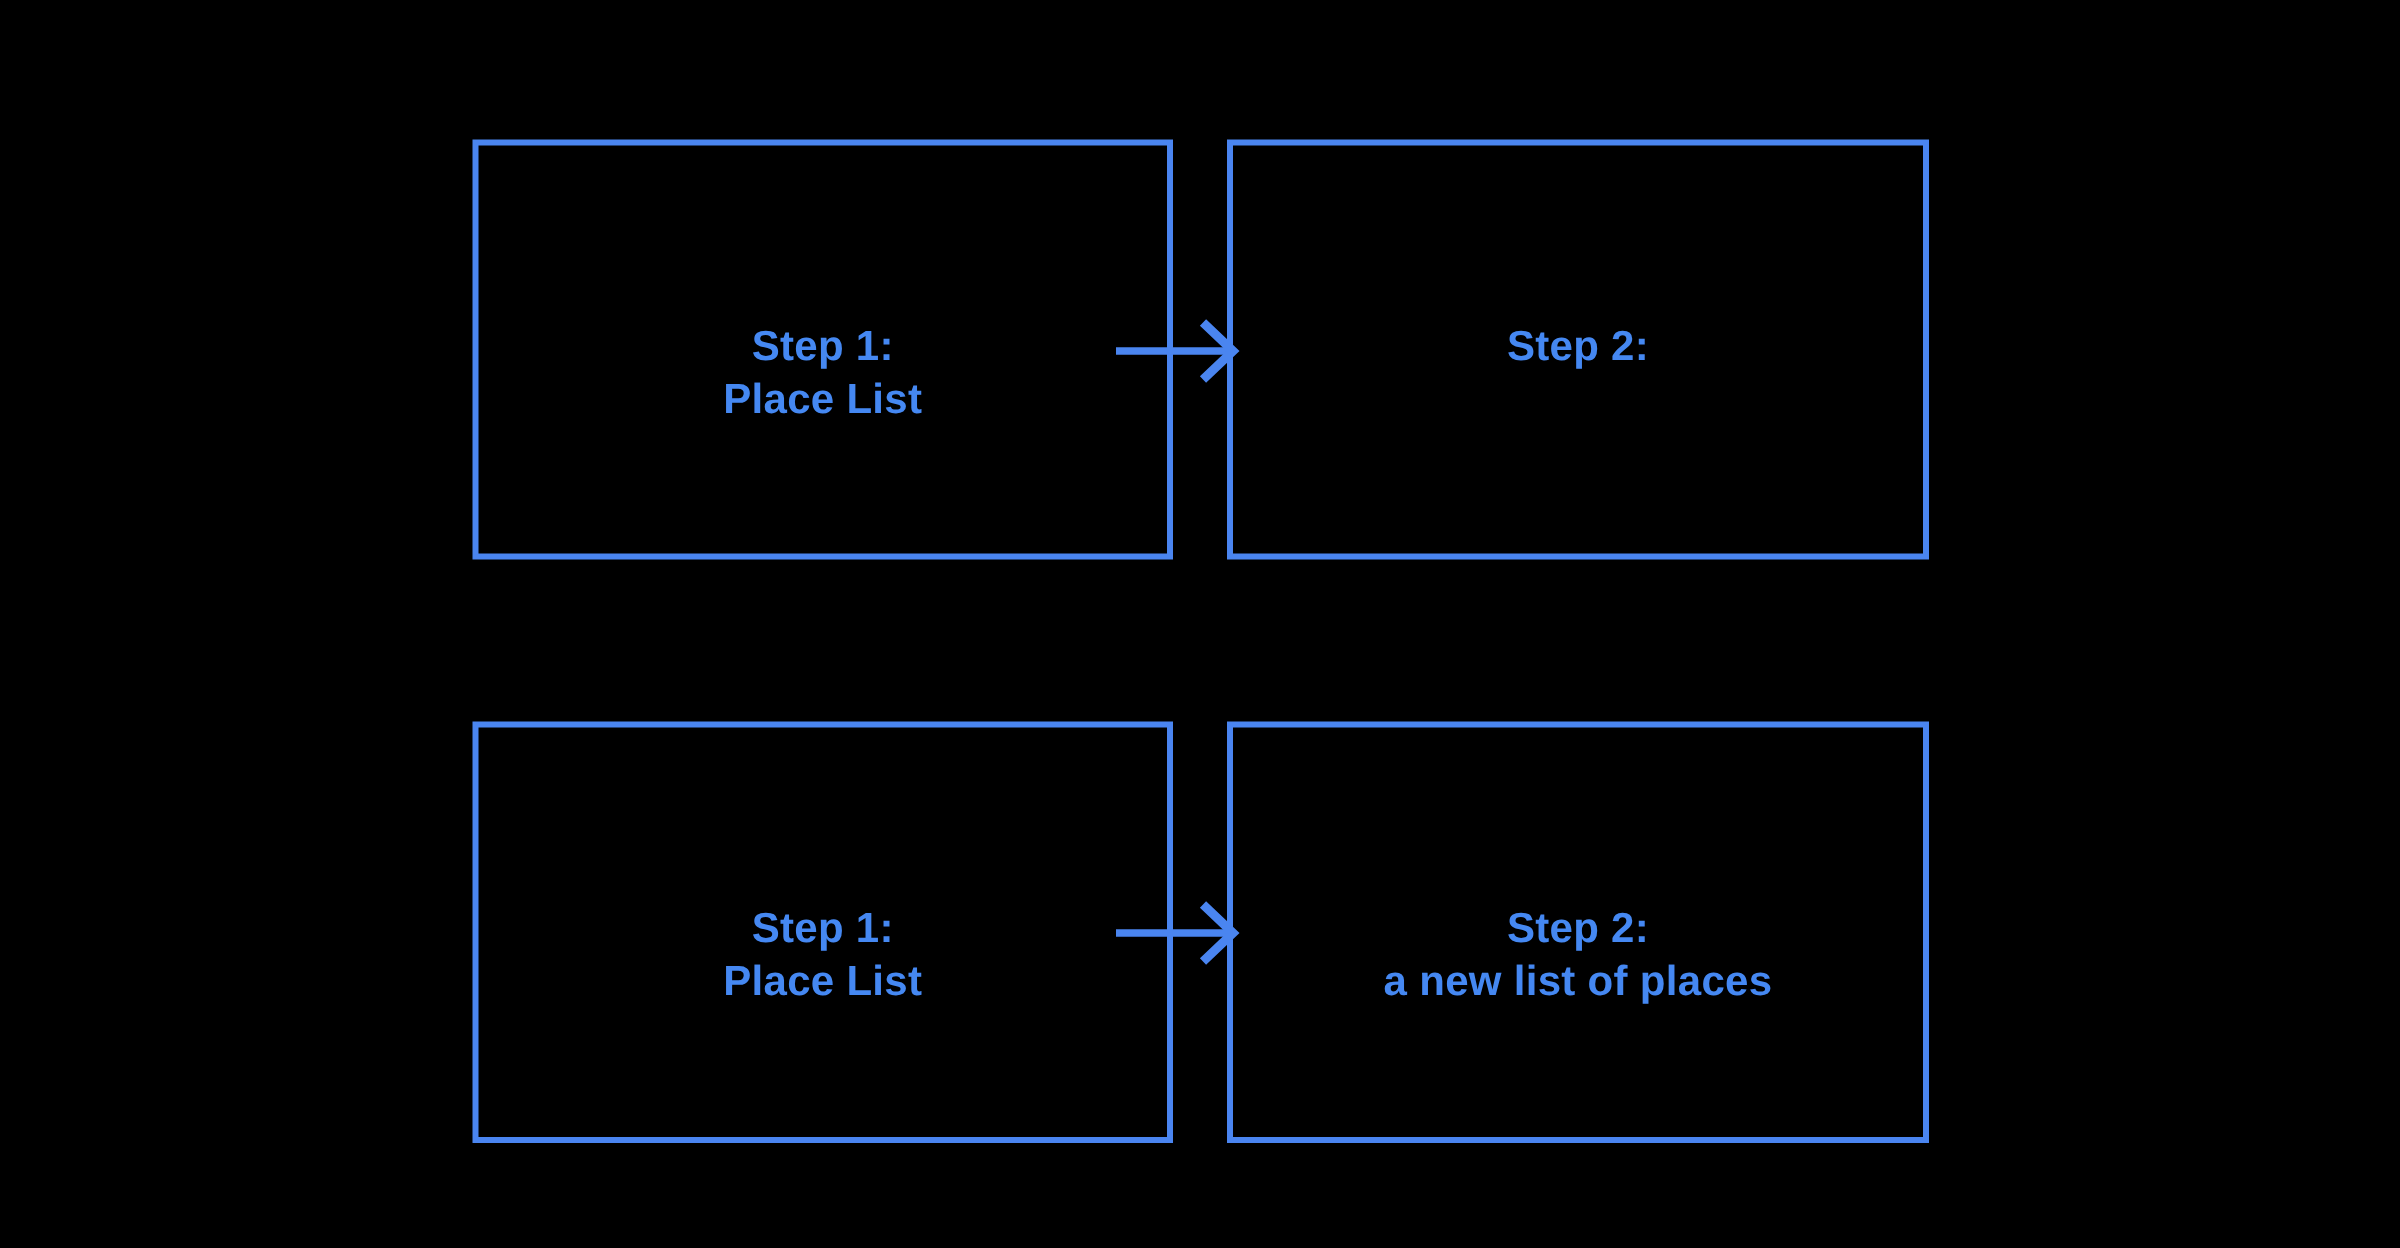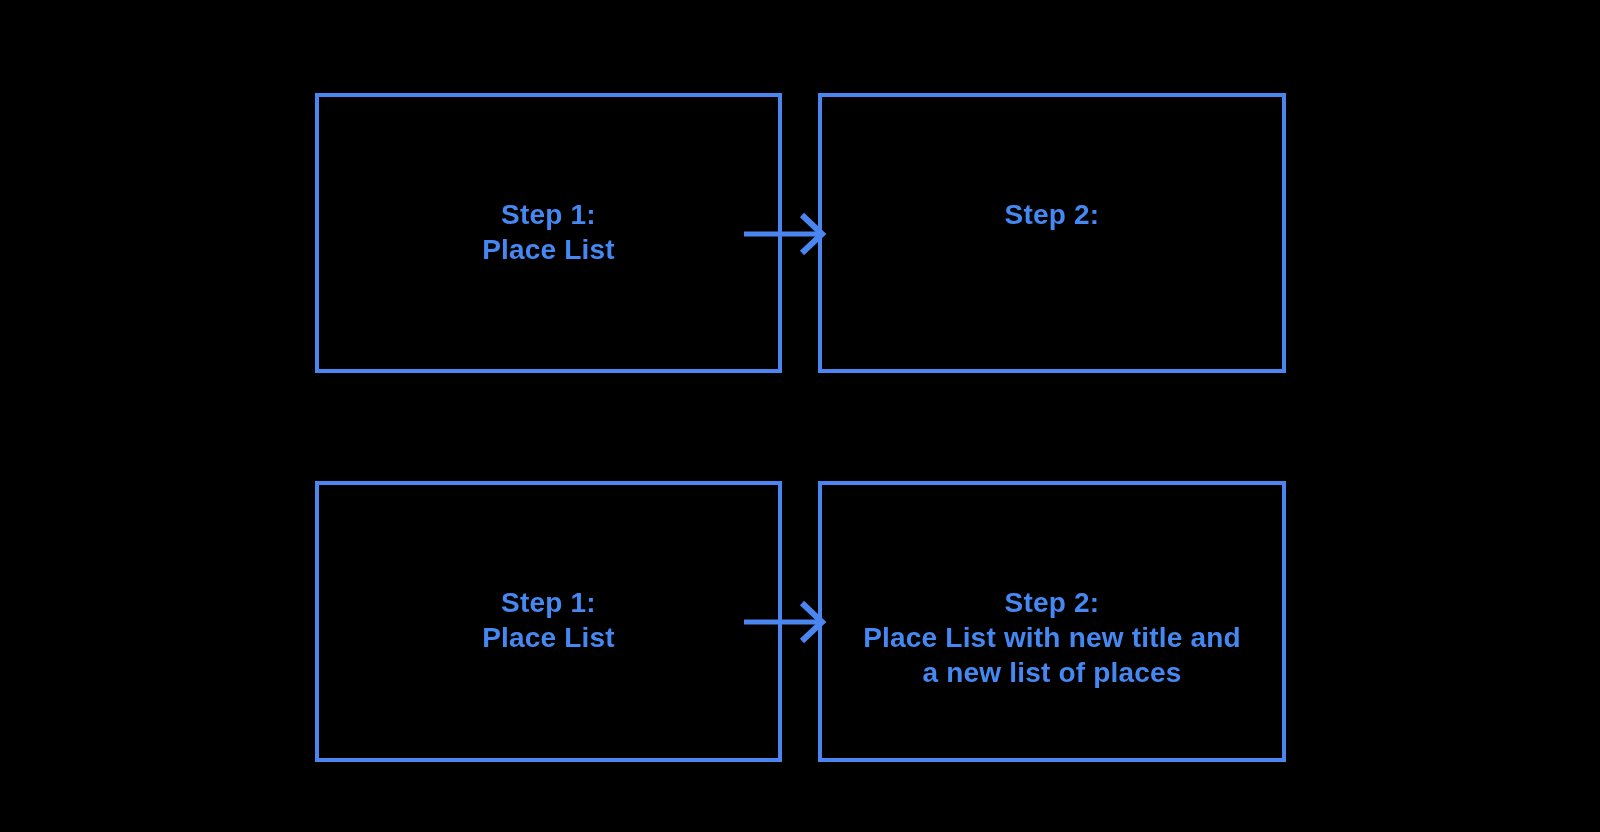--- a/index.html
+++ b/index.html
@@ -24,21 +24,21 @@
   }
   .node {
     position: absolute;
     border: 4px solid var(--border-c);
     background: transparent;
   }
   .node-text {
     position: absolute;
     left: 0;
     right: 0;
-    top: 100px;
+    top: 116px;
     text-align: center;
     color: var(--text-c);
     font-size: 28px;
     font-weight: bold;
     line-height: 35px;
     letter-spacing: 0.2px;
   }
   .flow-arrow {
     position: absolute;
     width: 92px;
@@ -91,18 +91,17 @@
   </div>
 
   <svg class="flow-arrow" id="arrow-r2" viewBox="0 0 92 50" xmlns="http://www.w3.org/2000/svg">
     <line x1="6" y1="25" x2="83" y2="25"></line>
     <polyline points="64,6 84,25 64,44"></polyline>
   </svg>
 
   <div class="node" id="node-r2-target">
     <div class="node-text">
       <div>Step 2:</div>
-      <div>Place List with new title and</div>
       <div>a new list of places</div>
     </div>
   </div>
 
 </div>
 
 </body></html>

